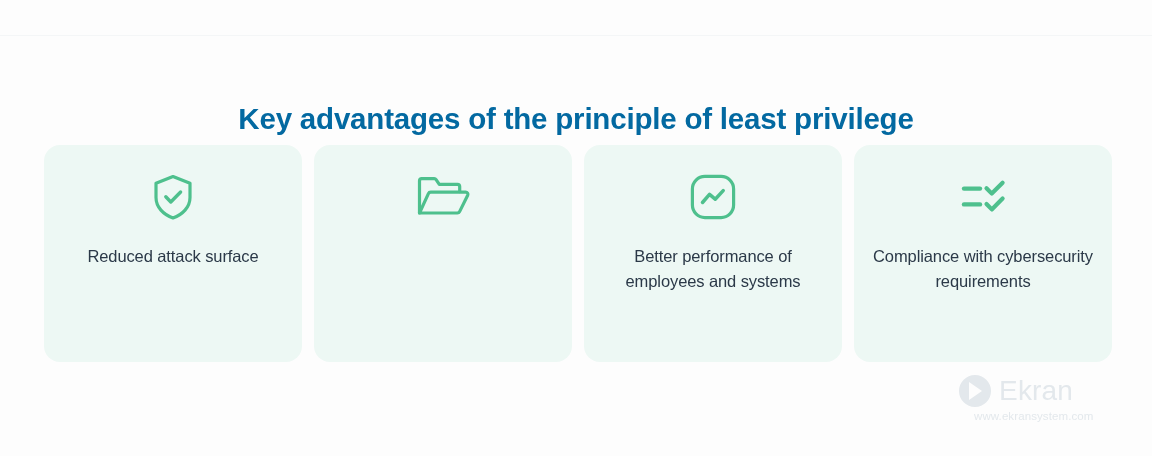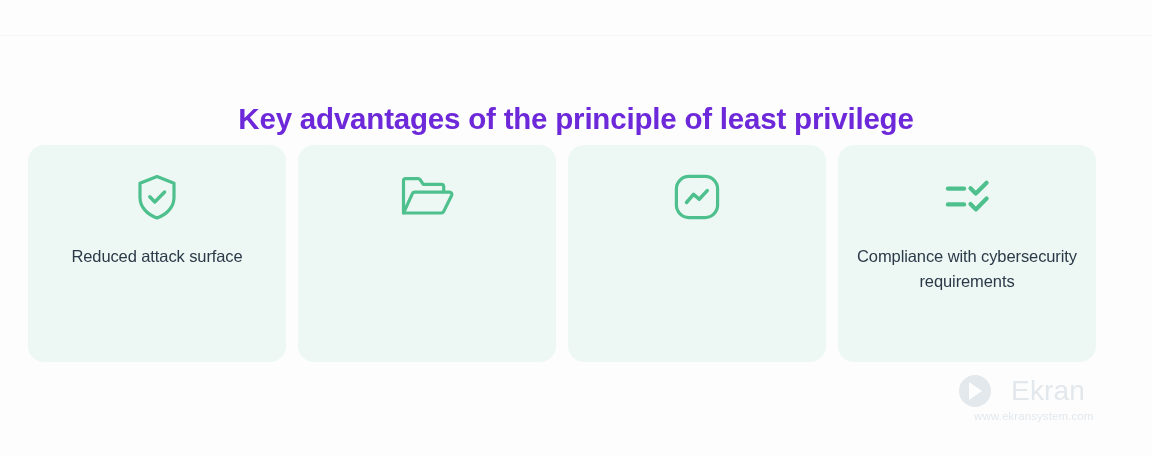--- a/index.html
+++ b/index.html
@@ -31,27 +31,27 @@
   }
   .title {
     position: absolute;
     left: 0;
     top: 79px;
     width: 1152px;
     text-align: center;
     font-size: 29.5px;
     font-weight: bold;
     letter-spacing: -0.2px;
-    color: #6d28d9;
+    color: #0369a1;
     line-height: 40px;
     white-space: nowrap;
   }
   .cards {
     position: absolute;
-    left: 28px;
+    left: 44px;
     top: 145px;
     width: 1068px;
     height: 217px;
     display: flex;
     gap: 12px;
     justify-content: space-between;
   }
   .card {
     flex: 1 1 0;
     background: #edf8f4;
@@ -82,21 +82,21 @@
   .watermark {
     position: absolute;
     left: 958px;
     top: 374px;
     width: 148px;
     height: 54px;
   }
   .wm-row {
     display: flex;
     align-items: center;
-    gap: 19px;
+    gap: 7px;
     height: 34px;
   }
   .wm-text {
     font-size: 28px;
     color: #e3e8ec;
     letter-spacing: 0.2px;
     line-height: 30px;
   }
   .wm-url {
     font-size: 11.5px;
@@ -137,20 +137,21 @@
       </div>
     </div>
 
     <div class="card">
       <div class="card-icon">
         <svg width="50" height="50" viewBox="0 0 50 50" fill="none" aria-hidden="true">
           <rect x="4.4" y="4.4" width="41.2" height="41.2" rx="12.5" stroke="#4ec08d" stroke-width="3.2" fill="none"></rect>
           <path d="M14.5 30.5 L21.5 22.3 L27.2 27.2 L35.2 18.6" stroke="#4ec08d" stroke-width="3.5" stroke-linecap="round" stroke-linejoin="round" fill="none"></path>
         </svg>
       </div>
+      <div class="card-label">Better performance of employees and systems</div>
     </div>
 
     <div class="card">
       <div class="card-icon">
         <svg width="54" height="44" viewBox="0 0 54 44" fill="none" aria-hidden="true">
           <path d="M8 13.6 H24" stroke="#4ec08d" stroke-width="4.4" stroke-linecap="round"></path>
           <path d="M8 29.4 H24" stroke="#4ec08d" stroke-width="4.4" stroke-linecap="round"></path>
           <path d="M30.5 13.2 L35.8 18.6 L46.6 7.8" stroke="#4ec08d" stroke-width="4.2" stroke-linecap="round" stroke-linejoin="round" fill="none"></path>
           <path d="M30.5 29 L35.8 34.4 L46.6 23.6" stroke="#4ec08d" stroke-width="4.2" stroke-linecap="round" stroke-linejoin="round" fill="none"></path>
         </svg>

